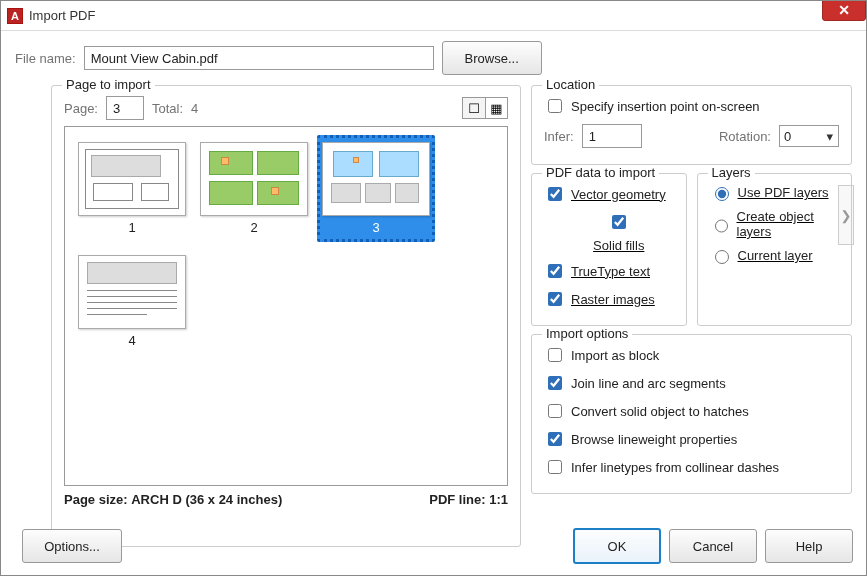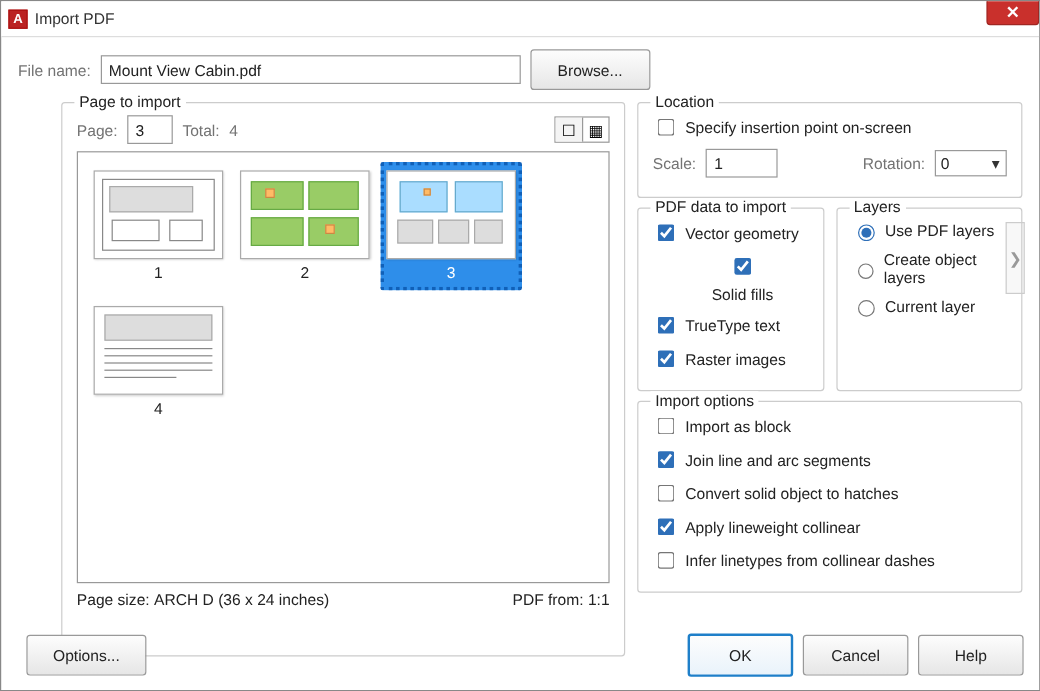--- a/index.html
+++ b/index.html
@@ -25,25 +25,25 @@
   .view-toggle { margin-left: auto; display: flex; border: 1px solid #999; height: 22px; }
   .view-toggle .vt { width: 22px; display: flex; align-items: center; justify-content: center; border-left: 1px solid #999; cursor: pointer; }
   .view-toggle .vt:first-child { border-left: none; background: #f4f4f4; }
   .thumbs-area { border: 1px solid #999; background: #fff; height: 360px; padding: 8px; overflow: auto; }
   .thumb-grid { display: flex; flex-wrap: wrap; gap: 6px 4px; }
   .thumb { width: 118px; display: flex; flex-direction: column; align-items: center; padding: 4px; border: 3px solid transparent; border-radius: 2px;}
   .thumb.selected { background: #2e8eea; border: 3px dotted #1060b8; }
   .thumb.selected .thumb-cap { color: #fff; }
   .thumb-img { width: 108px; height: 74px; background: #fff; border: 1px solid #aaa; box-shadow: 1px 1px 2px rgba(0,0,0,0.2); position: relative; overflow: hidden; }
   .thumb-cap { margin-top: 4px; color: #222; }
-  .page-info { display: flex; justify-content: space-between; margin-top: 6px; color: #222; }
+  .page-info { display: flex; justify-content: space-between; margin-top: 6px; color: #222; font-weight: bold; }
   .opt-row { display: flex; align-items: center; gap: 8px; margin-bottom: 8px; }
   .scale-input { width: 60px; }
   .rotation-select { width: 60px; border: 1px solid #999; height: 22px; background: #fff; padding: 0 4px;}
-  .flex-cols { display: flex; gap: 10px; }
+  .flex-cols { display: flex; gap: 10px; text-decoration: underline; }
   .col { flex: 1; }
   .check-row, .radio-row { display: flex; align-items: center; gap: 6px; margin-bottom: 8px; color: #222;}
   .check-row.indent { margin-left: 20px; flex-direction: column; }
   input[type=checkbox], input[type=radio] { width: 14px; height: 14px; accent-color: #2e6fb8;}
   .bottom-bar { position: absolute; bottom: 12px; left: 14px; right: 14px; display: flex; align-items: center; }
   .bottom-bar .spacer { flex: 1; }
   .bottom-bar .btn { min-width: 88px; margin-left: 8px; }
   .expander { position: absolute; right: -2px; top: 100px; width: 16px; height: 60px; border: 1px solid #ccc; background: #f8f8f8; display: flex; align-items: center; justify-content: center; color: #999; cursor: pointer;}
   
   .tc { position: absolute; }
@@ -132,37 +132,37 @@
               <div class="thumb-cap">4</div>
             </div>
           </div>
         </div>
 
         <div class="page-info">
           <span>
             <span>Page size:</span>&nbsp;<span>ARCH D (36 x 24 inches)</span>
           </span>
           <span>
-            <span>PDF from:</span>&nbsp;<span>1:1</span>
+            <span>PDF line:</span>&nbsp;<span>1:1</span>
           </span>
         </div>
       </div>
     </div>
 
     <div class="right">
       <div class="expander">❯</div>
 
       <div class="fieldset">
         <div class="legend">Location</div>
         <div class="check-row">
           <input type="checkbox" style="">
           <span>Specify insertion point on-screen</span>
         </div>
         <div class="opt-row">
-          <span class="label">Scale:</span>
+          <span class="label">Infer:</span>
           <input class="textfield scale-input" value="1" style="">
           <span style="flex:1"></span>
           <span class="label">Rotation:</span>
           <div style="position:relative; display:flex; align-items:center;">
             <input class="textfield rotation-select" value="0" style="">
             <span style="position:absolute; right:6px; pointer-events:none; color:#333;">▾</span>
           </div>
         </div>
       </div>
 
@@ -213,21 +213,21 @@
         <div class="check-row">
             <input type="checkbox" checked="" style="">
             <span>Join line and arc segments</span>
           </div>
         <div class="check-row">
             <input type="checkbox" style="">
             <span>Convert solid object to hatches</span>
           </div>
         <div class="check-row">
             <input type="checkbox" checked="" style="">
-            <span>Apply lineweight collinear</span>
+            <span>Browse lineweight properties</span>
           </div>
         <div class="check-row">
             <input type="checkbox" style="">
             <span>Infer linetypes from collinear dashes</span>
           </div>
       </div>
     </div>
   </div>
 </div>
 

